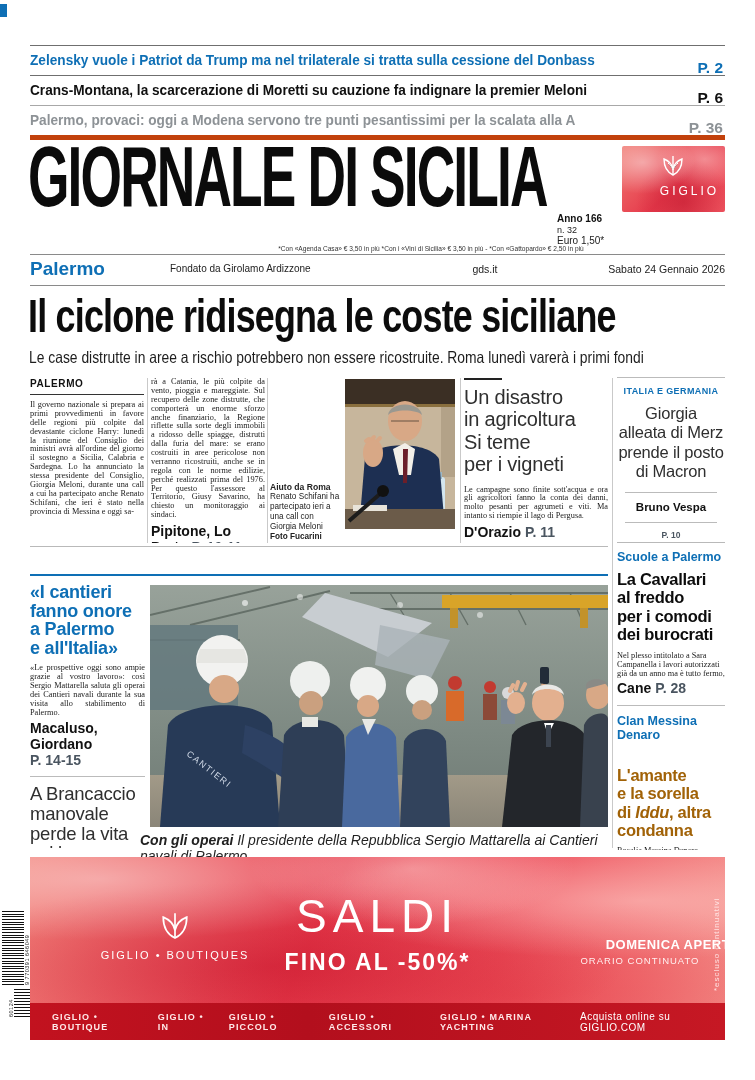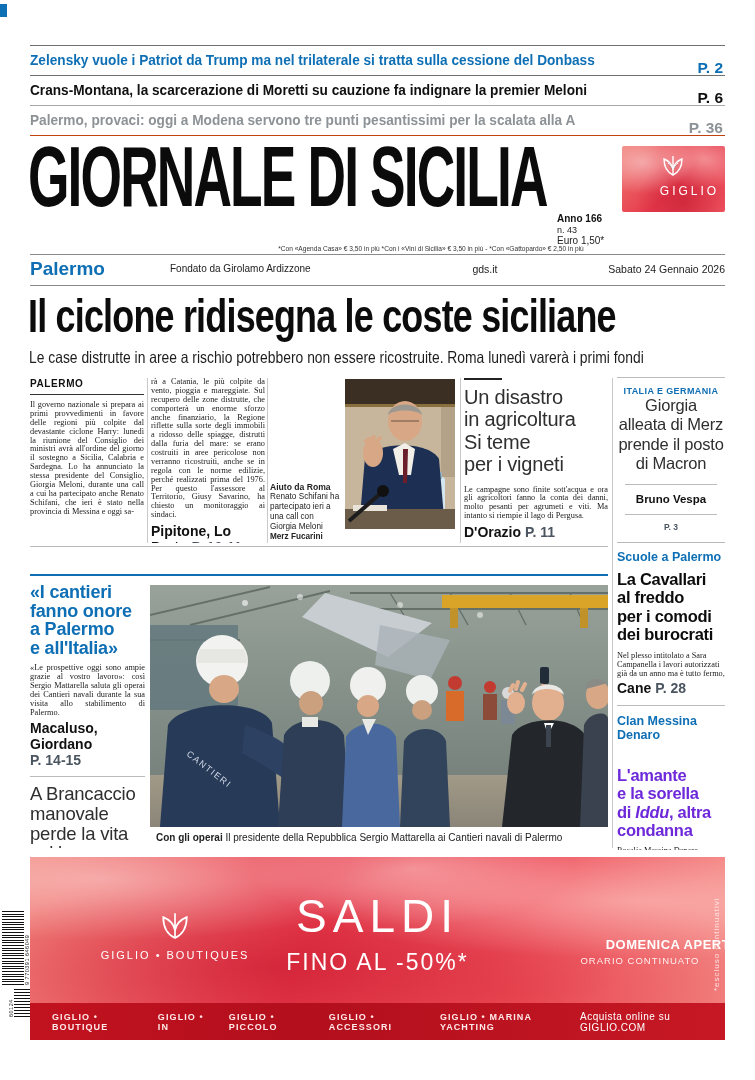--- a/index.html
+++ b/index.html
@@ -57,41 +57,41 @@
 
   <div class="abs" style="left:30px;top:45px;width:695px;">
     <div class="teaser-row" style="color:#0e6fb5;">
       <span class="t-text">Zelensky vuole i Patriot da Trump ma nel trilaterale si tratta sulla cessione del Donbass</span>
       <span class="t-page">P. 2</span>
     </div>
     <div class="teaser-row" style="color:#101010;">
       <span class="t-text">Crans-Montana, la scarcerazione di Moretti su cauzione fa indignare la premier Meloni</span>
       <span class="t-page">P. 6</span>
     </div>
-    <div class="teaser-row" style="color:#8d9296;border-top-color:#a8a8a8;border-bottom:1px solid #c2410c;">
+    <div class="teaser-row" style="color:#8d9296;border-top-color:#a8a8a8;border-bottom:5px solid #c2410c;">
       <span class="t-text">Palermo, provaci: oggi a Modena servono tre punti pesantissimi per la scalata alla A</span>
       <span class="t-page">P. 36</span>
     </div>
   </div>
 
   <div class="abs mast-title" style="left:28px;top:140px;">GIORNALE DI SICILIA</div>
 
   <div class="abs giglio-box" style="left:622px;top:146px;width:103px;height:66px;">
     <svg width="26" height="24" viewBox="0 0 26 24" style="position:absolute;left:38px;top:7px;">
       <path d="M13 22 C7 19 4 13 4 6 C9 8 12 11 13 16 C14 11 17 8 22 6 C22 13 19 19 13 22 Z" fill="none" stroke="#ffffff" stroke-width="1.4"></path>
       <path d="M13 3 L13 22" stroke="#ffffff" stroke-width="1.4"></path>
       <path d="M8 10 C10 12 12 14 13 17 M18 10 C16 12 14 14 13 17" stroke="#ffffff" stroke-width="1"></path>
     </svg>
     <div style="position:absolute;left:16px;top:38px;width:100%;text-align:center;color:#fff;
                 font-size:12px;letter-spacing:3px;">GIGLIO</div>
   </div>
 
   <div class="abs" style="left:557px;top:213px;line-height:1.18;">
     <div style="font-size:10px;font-weight:bold;">Anno 166</div>
-    <div style="font-size:9px;color:#222;">n. 43</div>
+    <div style="font-size:9px;color:#222;">n. 32</div>
     <div style="font-size:10px;color:#222;">Euro 1,50*</div>
   </div>
 
   <div class="abs" style="left:240px;top:245px;width:382px;text-align:center;font-size:6.6px;color:#333;">*Con «Agenda Casa» € 3,50 in più *Con i «Vini di Sicilia» € 3,50 in più - *Con «Gattopardo» € 2,50 in più</div>
 
   <div class="hrule" style="left:30px;top:254px;width:695px;background:#8a8a8a;"></div>
   <div class="abs kick-blue" style="left:30px;top:258px;font-size:19px;">Palermo</div>
   <div class="abs" style="left:170px;top:263px;width:210px;text-align:left;font-size:10px;color:#222;">Fondato da Girolamo Ardizzone</div>
   <div class="abs" style="left:430px;top:263px;width:110px;text-align:center;font-size:10.5px;color:#222;">gds.it</div>
   <div class="abs" style="right:30px;top:263px;font-size:10.5px;color:#222;">Sabato 24 Gennaio 2026</div>
@@ -138,21 +138,21 @@
     <ellipse cx="28" cy="74" rx="10" ry="14" fill="#d8a886"></ellipse>
     <path d="M21 62 L24 60 M27 60 L29 58 M33 61 L35 59" stroke="#d8a886" stroke-width="4" stroke-linecap="round"></path>
     <rect y="130" width="110" height="20" fill="#6b5b49"></rect>
     <rect x="8" y="126" width="34" height="6" fill="#e8e4da"></rect>
     <path d="M4 142 L36 114" stroke="#1c1c1c" stroke-width="4"></path>
     <circle cx="38" cy="112" r="6" fill="#111"></circle>
   </svg>
 
   <div class="abs" style="left:270px;top:482px;width:72px;font-size:8.2px;line-height:1.22;color:#222;">
     <div style="font-weight:bold;font-size:8.6px;">Aiuto da Roma</div>
-    <span>Renato Schifani ha partecipato ieri a una call con Giorgia Meloni </span><span style="font-weight:bold;">Merz Fucarini</span>
+    <span>Renato Schifani ha partecipato ieri a una call con Giorgia Meloni </span><span style="font-weight:bold;">Foto Fucarini</span>
   </div>
 
   <div class="vdiv" style="left:460px;top:378px;height:165px;"></div>
 
   <div class="abs" style="left:464px;top:378px;width:144px;height:165px;overflow:hidden;">
     <div style="width:38px;height:2px;background:#222;"></div>
     <div class="plm lighthead" style="font-size:20px;line-height:1.12;margin-top:6px;">Un disastro
 in agricoltura
 Si teme
 per i vigneti</div>
@@ -161,28 +161,28 @@
       <span>D'Orazio</span>
       <span class="pageref">P. 11</span>
     </div>
   </div>
 
   <div class="vdiv" style="left:612px;top:378px;height:470px;"></div>
 
   <div class="abs" style="left:617px;top:377px;width:108px;height:166px;text-align:center;overflow:hidden;">
     <div style="height:1px;background:#bbb;"></div>
     <div class="kick-blue" style="font-size:9px;letter-spacing:.4px;margin-top:8px;">ITALIA E GERMANIA</div>
-    <div class="plm lighthead" style="font-size:16.5px;line-height:1.18;margin-top:0;">Giorgia
+    <div class="plm lighthead" style="font-size:16.5px;line-height:1.18;margin-top:8px;">Giorgia
 alleata di Merz
 prende il posto
 di Macron</div>
     <div style="height:1px;background:#bbb;margin:10px 8px 0;"></div>
     <div style="font-size:11.5px;font-weight:bold;margin-top:8px;">Bruno Vespa</div>
     <div style="height:1px;background:#bbb;margin:9px 8px 0;"></div>
-    <div class="pageref" style="font-size:8.5px;margin-top:7px;">P. 3</div>
+    <div class="pageref" style="font-size:8.5px;margin-top:7px;">P. 10</div>
   </div>
 
   <div class="hrule" style="left:30px;top:546px;width:578px;"></div>
   <div class="hrule" style="left:617px;top:542px;width:108px;"></div>
 
   <div class="abs" style="left:30px;top:574px;width:578px;height:2px;background:#0e6fb5;"></div>
 
   <div class="abs" style="left:30px;top:583px;width:115px;height:265px;overflow:hidden;">
     <div class="plm kick-blue" style="font-size:18px;line-height:1.03;letter-spacing:-.2px;font-weight:800;">«I cantieri
 fanno onore
@@ -269,40 +269,40 @@
     <path d="M394 138 L398 150 L404 138" fill="#fff"></path>
     <rect x="396" y="140" width="5" height="22" fill="#3c4450"></rect>
     <ellipse cx="366" cy="118" rx="9" ry="11" fill="#e3b08f"></ellipse>
     <path d="M360 106 L363 100 M366 104 L368 97 M372 105 L375 99" stroke="#e3b08f" stroke-width="4" stroke-linecap="round"></path>
 
     <ellipse cx="448" cy="110" rx="12" ry="14" fill="#d8a886"></ellipse>
     <path d="M436 100 C438 92 458 92 458 102 L458 98 L436 104 Z" fill="#8a8a86"></path>
     <path d="M430 242 L434 140 C440 126 458 126 458 134 L458 242 Z" fill="#39424e"></path>
   </svg>
 
-  <div class="abs" style="left:156px;top:832px;width:458px;font-size:10px;color:#222;">
+  <div class="abs" style="left:140px;top:832px;width:458px;font-size:14px;color:#222;font-style:italic;">
     <span style="font-weight:bold;">Con gli operai</span><span> Il presidente della Repubblica Sergio Mattarella ai Cantieri navali di Palermo</span>
   </div>
 
   <div class="abs" style="left:617px;top:550px;width:108px;height:300px;overflow:hidden;">
     <div class="kick-blue" style="font-size:12.5px;">Scuole a Palermo</div>
     <div class="plm" style="font-size:16.5px;font-weight:800;line-height:1.12;letter-spacing:-.3px;margin-top:6px;color:#0c0c0c;">La Cavallari
 al freddo
 per i comodi
 dei burocrati</div>
     <div class="jbody" style="margin-top:8px;text-align:left;">
       <span>Nel plesso intitolato a Sara Campanella i lavori autorizzati già da un anno ma è tutto fermo,</span>
     </div>
     <div class="byline" style="margin-top:1px;">
       <span>Cane</span>
       <span class="pageref">P. 28</span>
     </div>
     <div style="height:1px;background:#bbb;margin:9px 0 8px;"></div>
     <div class="kick-blue" style="font-size:12.5px;">Clan Messina Denaro</div>
-    <div class="plm" style="font-size:16.5px;font-weight:800;line-height:1.12;letter-spacing:-.3px;margin-top:6px;color:#6d28d9;">
+    <div class="plm" style="font-size:16.5px;font-weight:800;line-height:1.12;letter-spacing:-.3px;margin-top:6px;color:#a16207;">
       <span>L'amante
 e la sorella
 di </span><span style="font-style:italic;">Iddu</span><span>, altra
 condanna</span>
     </div>
     <div class="jbody" style="margin-top:7px;text-align:left;">
       <span>Rosalia Messina Denaro colpevole pure in appello: in casa sua gli indizi per catturare Matteo.</span>
     </div>
 
   </div>
@@ -310,21 +310,21 @@
   <div class="abs ad-main" style="left:30px;top:857px;width:695px;height:146px;">
     <svg width="34" height="32" viewBox="0 0 26 24" style="position:absolute;left:128px;top:52px;">
       <path d="M13 22 C7 19 4 13 4 6 C9 8 12 11 13 16 C14 11 17 8 22 6 C22 13 19 19 13 22 Z" fill="none" stroke="#ffffff" stroke-width="1.3"></path>
       <path d="M13 3 L13 22" stroke="#ffffff" stroke-width="1.3"></path>
     </svg>
     <div style="position:absolute;left:45px;top:92px;width:200px;text-align:center;color:#fff;
                 font-size:11px;letter-spacing:2px;">GIGLIO • BOUTIQUES</div>
     <div style="position:absolute;left:50%;top:32px;transform:translateX(-50%);color:#fff;
                 font-size:46px;font-weight:400;letter-spacing:6px;">SALDI</div>
     <div style="position:absolute;left:50%;top:92px;transform:translateX(-50%);color:#fff;
-                font-size:23px;font-weight:normal;letter-spacing:2px;">FINO AL -50%*</div>
+                font-size:23px;font-weight:bold;letter-spacing:2px;">FINO AL -50%*</div>
     <div style="position:absolute;left:560px;top:80px;width:160px;text-align:center;color:#fff;
                 font-size:13px;font-weight:bold;letter-spacing:.5px;">DOMENICA APERTI</div>
     <div style="position:absolute;left:530px;top:98px;width:160px;text-align:center;color:#ffefef;
                 font-size:9.5px;letter-spacing:1px;">ORARIO CONTINUATO</div>
     <div style="position:absolute;right:4px;top:12px;height:122px;writing-mode:vertical-rl;
                 transform:rotate(180deg);font-size:8px;letter-spacing:1px;color:#ffe2e2;">*escluso continuativi</div>
   </div>
   <div class="abs ad-strip" style="left:30px;top:1003px;width:695px;height:37px;display:flex;align-items:center;padding:0 22px;box-sizing:border-box;gap:24px;">
     <span class="store-label">GIGLIO • BOUTIQUE</span>
     <span class="store-label">GIGLIO • IN</span>

